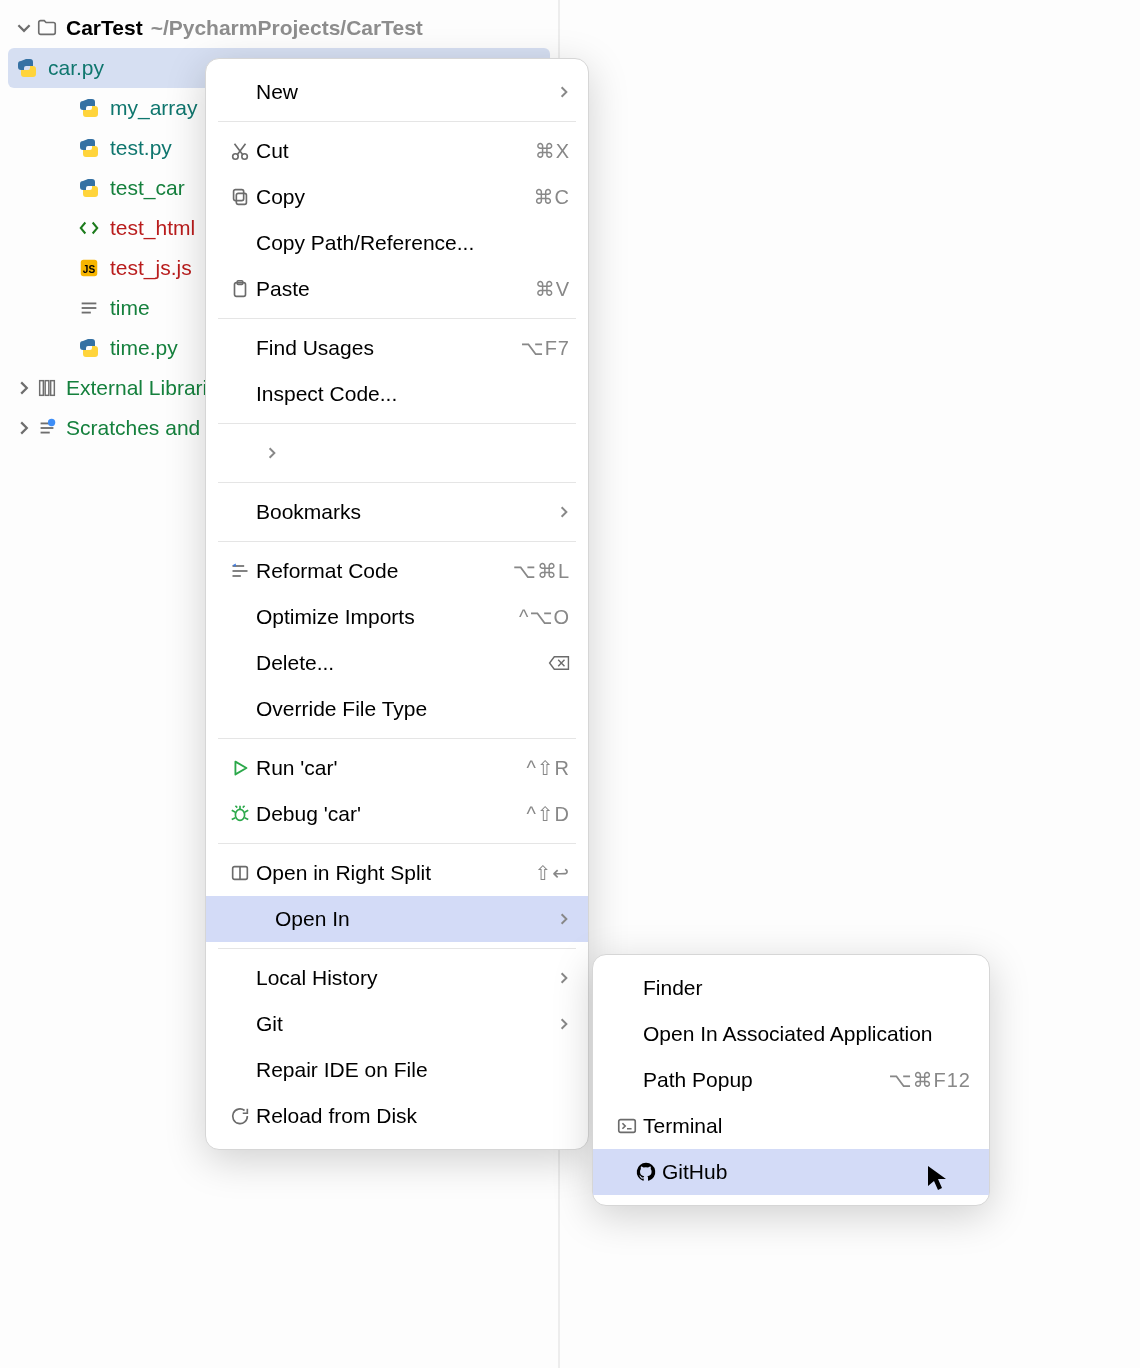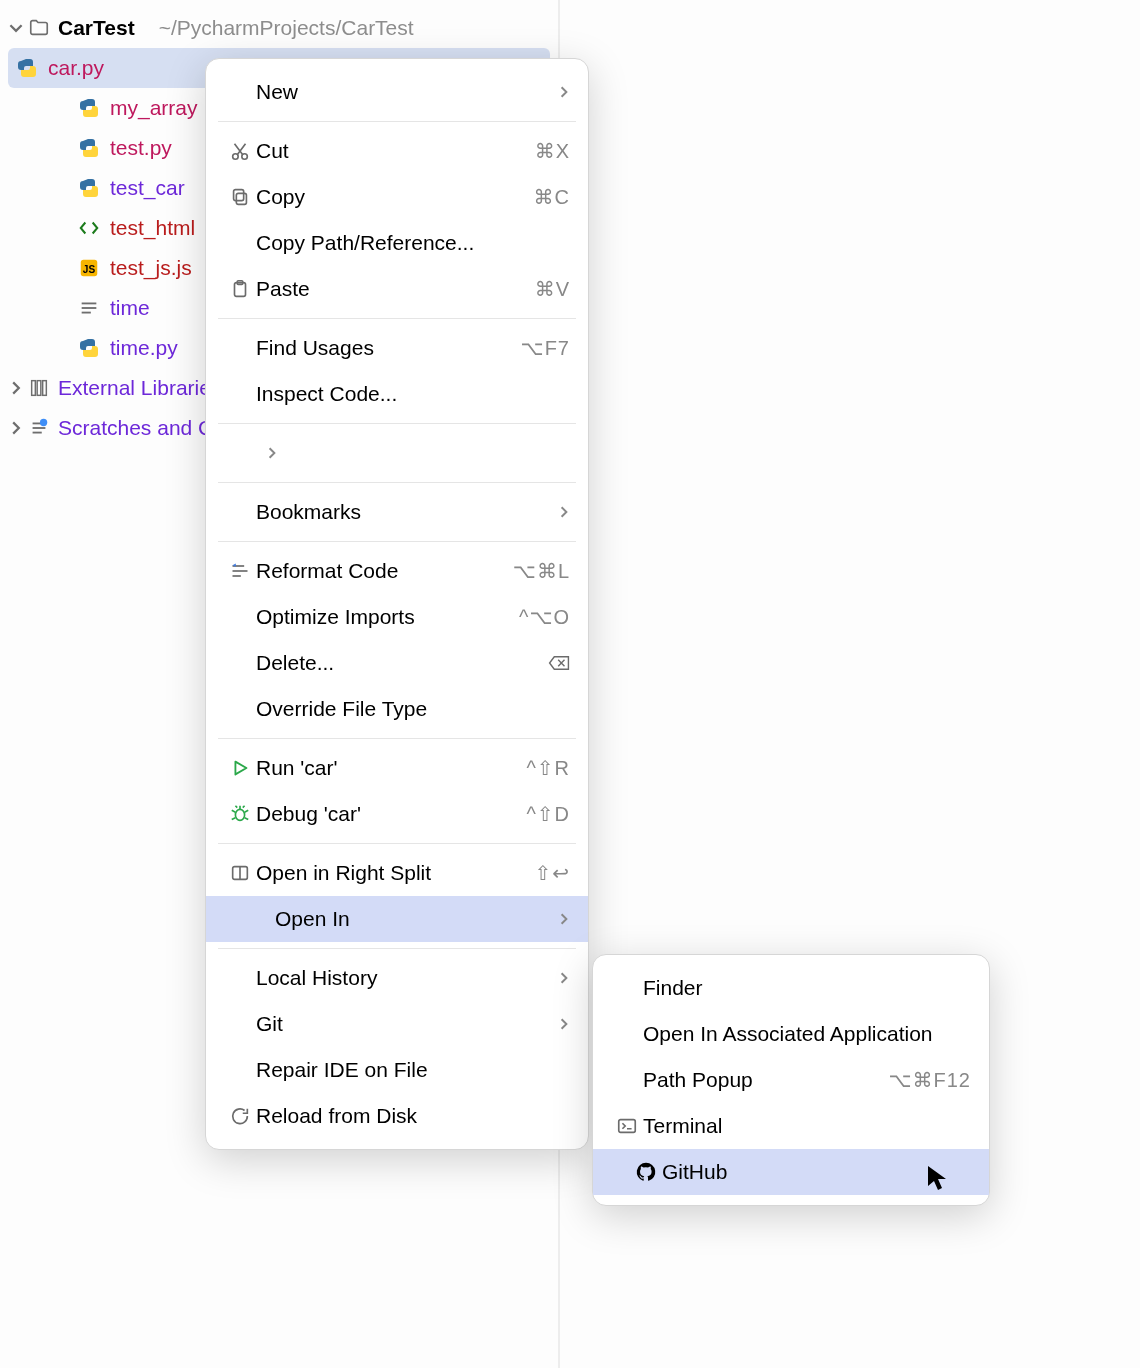--- a/index.html
+++ b/index.html
@@ -16,30 +16,30 @@
   .tree {
     padding-top: 8px;
     width: 560px;
     border-right: 2px solid #ededed;
     height: 1368px;
   }
   .tree-row {
     display: flex;
     align-items: center;
     height: 40px;
-    padding-left: 6px;
+    padding-left: 14px;
     white-space: nowrap;
   }
   .tree-row.selected { background: #d6dff2; border-radius: 6px; margin: 0 8px; padding-left: 6px;}
   .tree-indent-1 { padding-left: 76px; }
   .chev { width: 20px; display:inline-flex; justify-content:center; color:#6e6e6e;}
   .folder-name { font-weight: 700; margin-left: 6px; }
-  .folder-path { color:#8d8d8d; margin-left: 24px; font-weight:400;}
-  .file { color:#be185d; margin-left: 8px; }
-  .file.black { color:#6d28d9; }
+  .folder-path { color:#8d8d8d; margin-left: 8px; font-weight:700;}
+  .file { color:#0f766e; margin-left: 8px; }
+  .file.black { color:#15803d; }
   .file.green { color:#b91c1c; }
   .icon { width: 26px; height: 26px; display:inline-flex; align-items:center; justify-content:center; }
   .py-icon { width:24px; height:24px; }
   .menu {
     position: absolute;
     background: #fff;
     border: 1px solid #d6d6d6;
     border-radius: 14px;
     box-shadow: 0 10px 40px rgba(0,0,0,0.18);
     padding: 10px 0;

